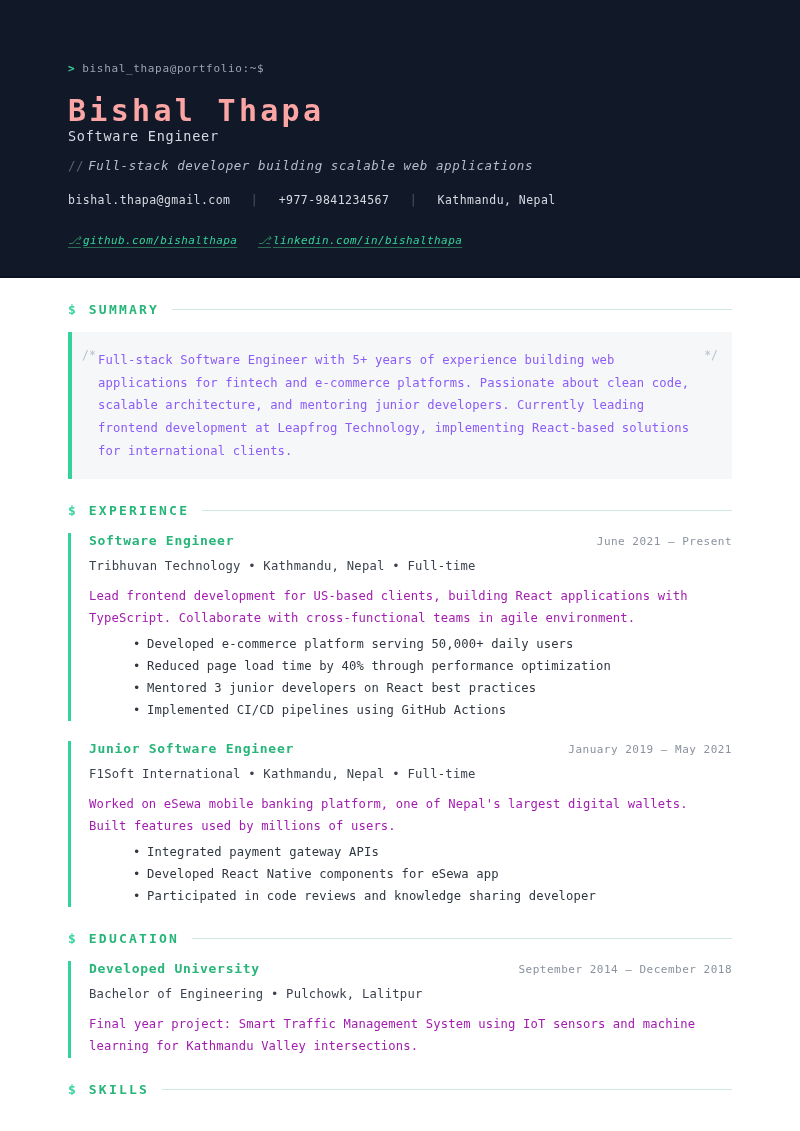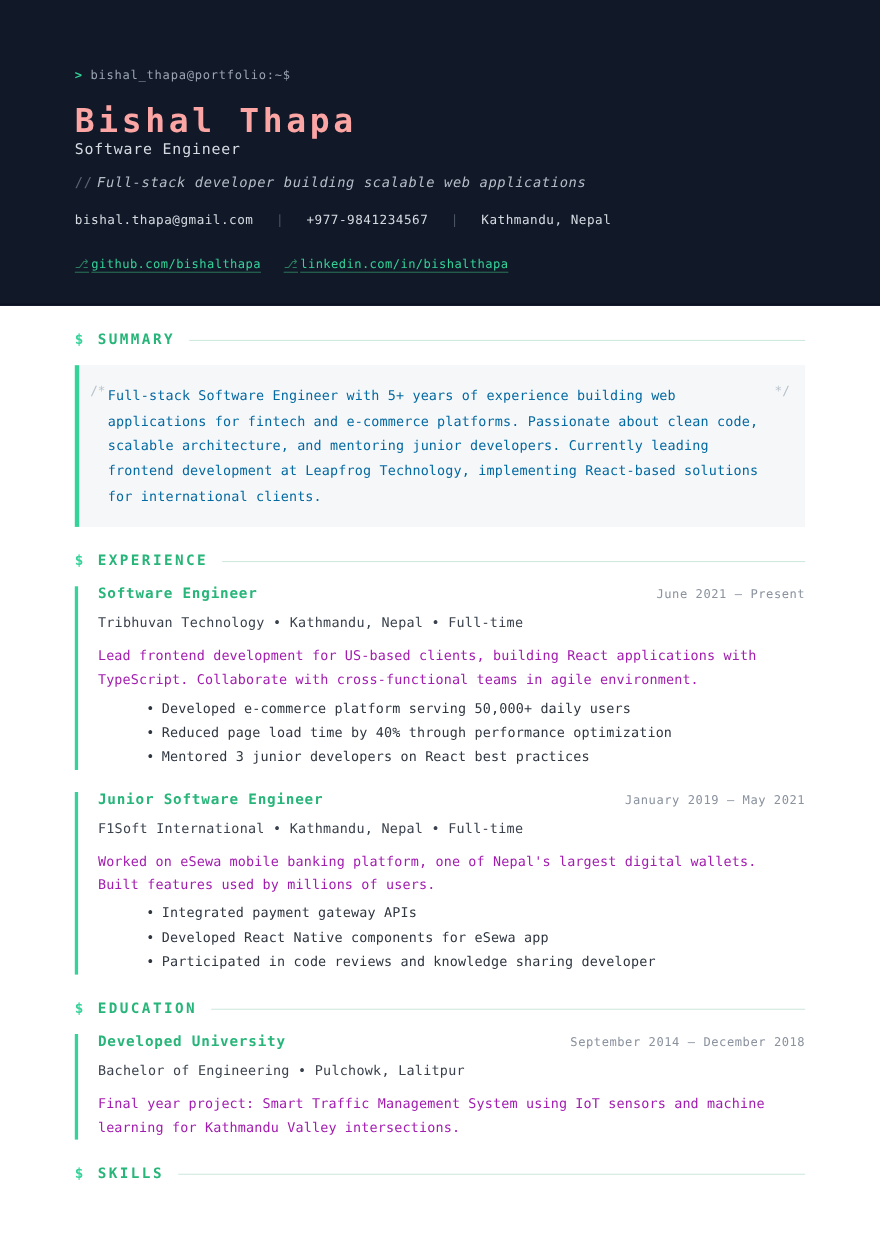--- a/index.html
+++ b/index.html
@@ -38,21 +38,21 @@
   .tagline .cm { color:#5b6575; font-style:normal; margin-right:4px; }
   .contact {
     font-size:11.5px; color:#d6dbe3; letter-spacing:.04em;
     margin-top:20px; white-space:nowrap;
   }
   .contact .sep { color:#4b5563; padding:0 13px; }
   .links { margin-top:22px; white-space:nowrap; }
   .link {
     font-size:11px; color:#34d399; letter-spacing:.035em;
     text-decoration:underline; text-underline-offset:3px;
-    text-decoration-color:#2a6e56; margin-right:11px;
+    text-decoration-color:#2a6e56; margin-right:11px;font-style:italic;
   }
   .link .lk { color:#2b7d5f; margin-right:2px; }
 
   
   .body { padding:0 68px; }
 
   .sec-head {
     display:flex; align-items:center; gap:13px;
     margin-top:24px; margin-bottom:15px;
   }
@@ -71,21 +71,21 @@
   }
   .summary .open-cm {
     position:absolute; left:10px; top:16px;
     color:#b9c0cb; font-size:11.5px;
   }
   .summary .close-cm {
     position:absolute; right:14px; top:16px;
     color:#b9c0cb; font-size:11.5px;
   }
   .summary p {
-    font-size:12.2px; color:#0369a1; line-height:1.86;
+    font-size:12.2px; color:#8b5cf6; line-height:1.86;
     letter-spacing:.012em;
   }
 
   
   .entry {
     border-left:3px solid #34d399;
     padding:0 0 0 18px; margin-bottom:20px;
   }
   .entry-top {
     display:flex; align-items:baseline; justify-content:space-between;
@@ -164,20 +164,21 @@
       <div class="entry-top">
         <span class="entry-title">Software Engineer</span>
         <span class="entry-date">June 2021 – Present</span>
       </div>
       <div class="entry-meta">Tribhuvan Technology • Kathmandu, Nepal • Full-time</div>
       <div class="entry-desc">Lead frontend development for US-based clients, building React applications with TypeScript. Collaborate with cross-functional teams in agile environment.</div>
       <ul class="bullets">
         <li>Developed e-commerce platform serving 50,000+ daily users</li>
         <li>Reduced page load time by 40% through performance optimization</li>
         <li>Mentored 3 junior developers on React best practices</li>
+        <li>Implemented CI/CD pipelines using GitHub Actions</li>
       </ul>
     </div>
 
     <div class="entry">
       <div class="entry-top">
         <span class="entry-title">Junior Software Engineer</span>
         <span class="entry-date">January 2019 – May 2021</span>
       </div>
       <div class="entry-meta">F1Soft International • Kathmandu, Nepal • Full-time</div>
       <div class="entry-desc">Worked on eSewa mobile banking platform, one of Nepal's largest digital wallets. Built features used by millions of users.</div>

